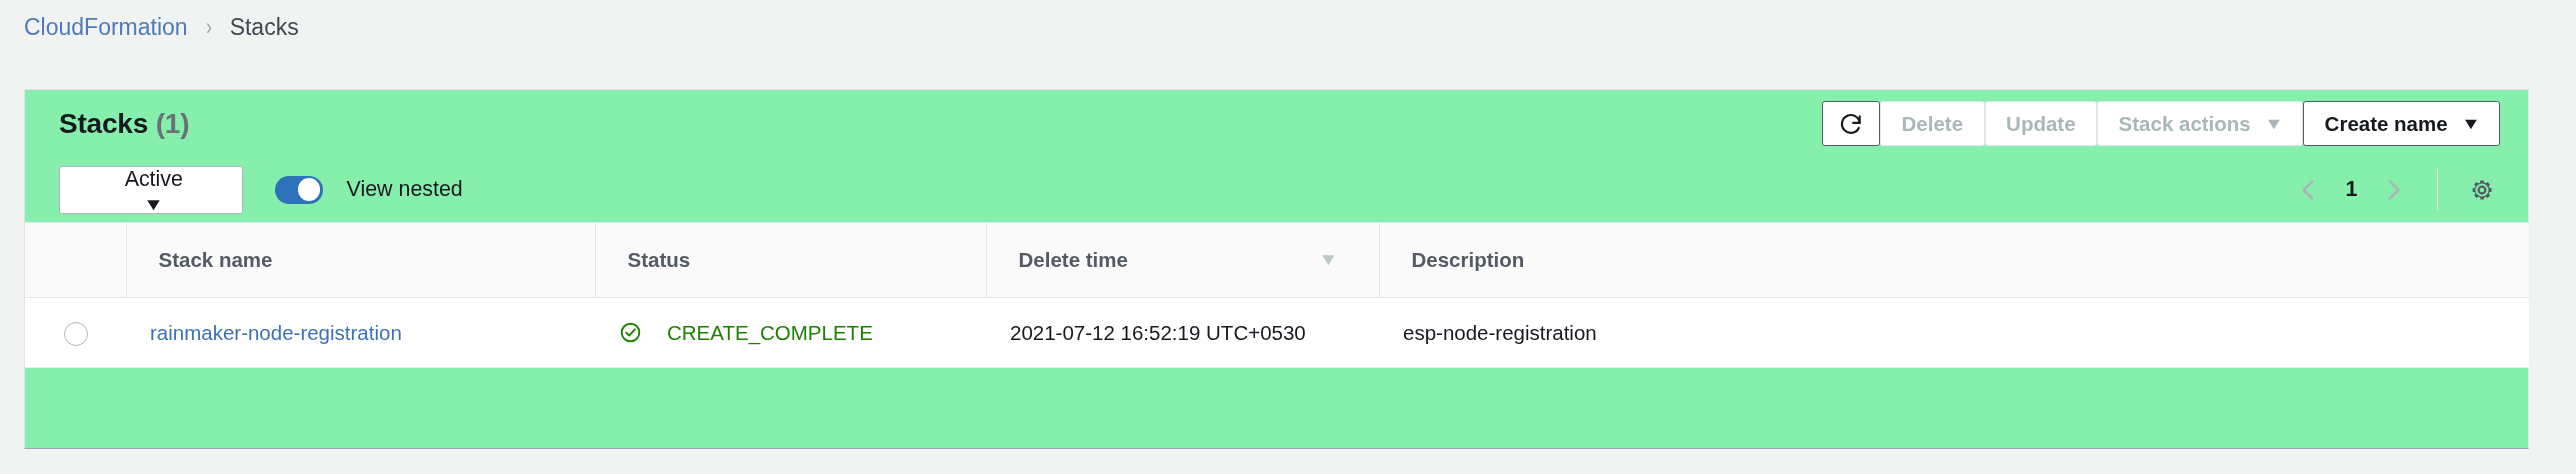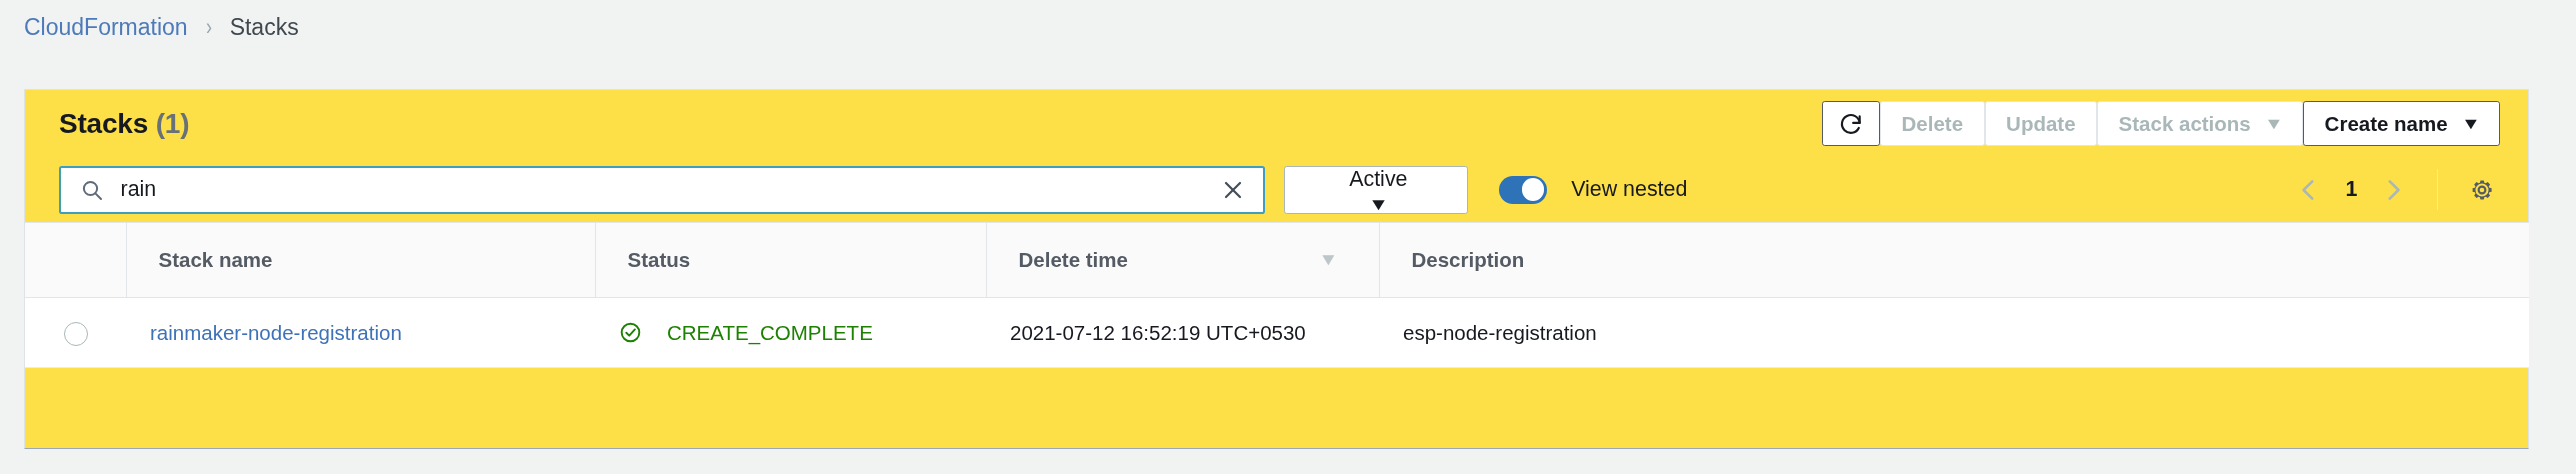--- a/index.html
+++ b/index.html
@@ -40,21 +40,21 @@
     color: #40484f;
   }
 
   
   .panel {
     position: absolute;
     left: 24px;
     top: 89px;
     width: 2505px;
     height: 360px;
-    background: #fde047;
+    background: #86efac;
     border: 0.9px solid #dfe3e6;
     border-bottom: 1.9px solid #9ba7b6;
     box-sizing: border-box;
   }
 
   
   .panel-header {
     display: flex;
     align-items: center;
     justify-content: space-between;
@@ -383,33 +383,20 @@
       </div>
       <div class="btn btn-normal">
         <span>Create name</span>
         <span class="caret">▼</span>
       </div>
     </div>
   </div>
 
   <div class="filter-row">
 
-    <div class="search-wrap">
-      <svg class="search-icon" viewBox="0 0 24 24" fill="none" stroke="currentColor" stroke-width="2">
-        <circle cx="10.5" cy="10.5" r="6.6"></circle>
-        <line x1="15.4" y1="15.4" x2="21" y2="21" stroke-linecap="round"></line>
-      </svg>
-      <input class="search-input" type="text" value="rain" style="">
-      <div class="clear-btn">
-        <svg viewBox="0 0 24 24" fill="none" stroke="currentColor" stroke-width="2.2" width="24" height="24">
-          <line x1="5" y1="5" x2="19" y2="19" stroke-linecap="round"></line>
-          <line x1="19" y1="5" x2="5" y2="19" stroke-linecap="round"></line>
-        </svg>
-      </div>
-    </div>
 
     <div class="select-box">
       <span>Active</span>
       <span class="caret">▼</span>
     </div>
 
     <div class="toggle-group">
       <div class="toggle">
         <div class="knob"></div>
       </div>

